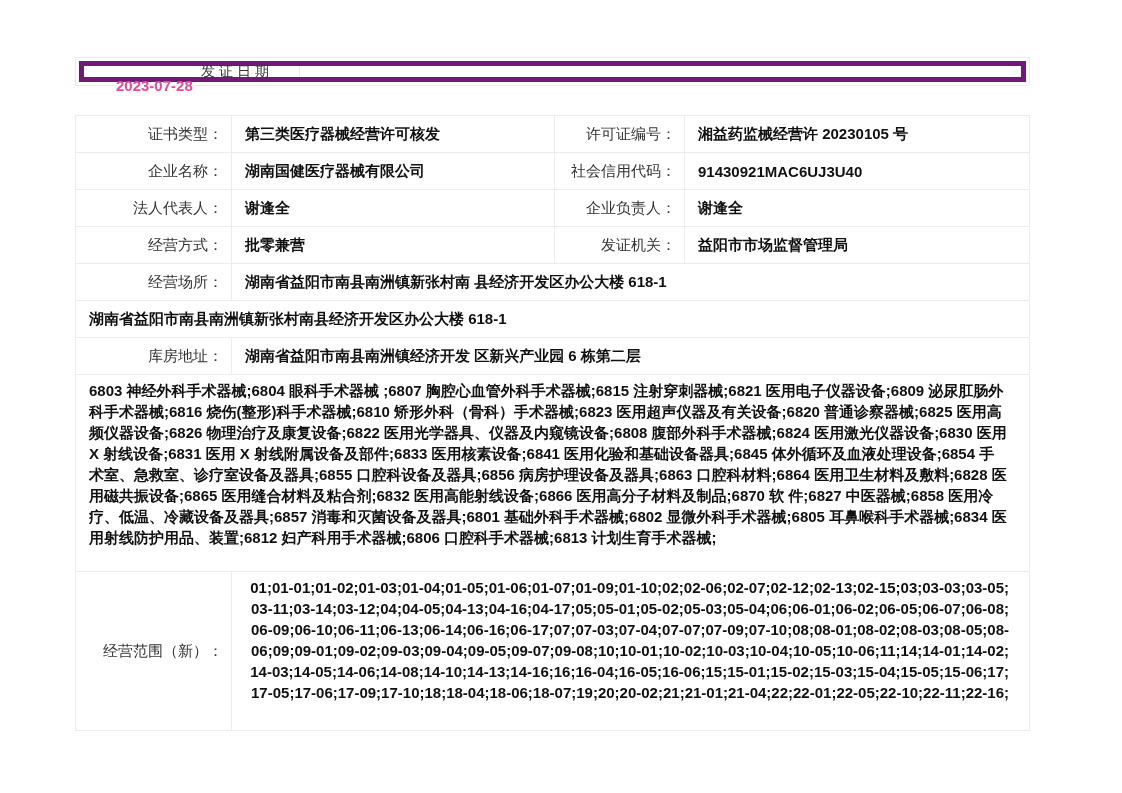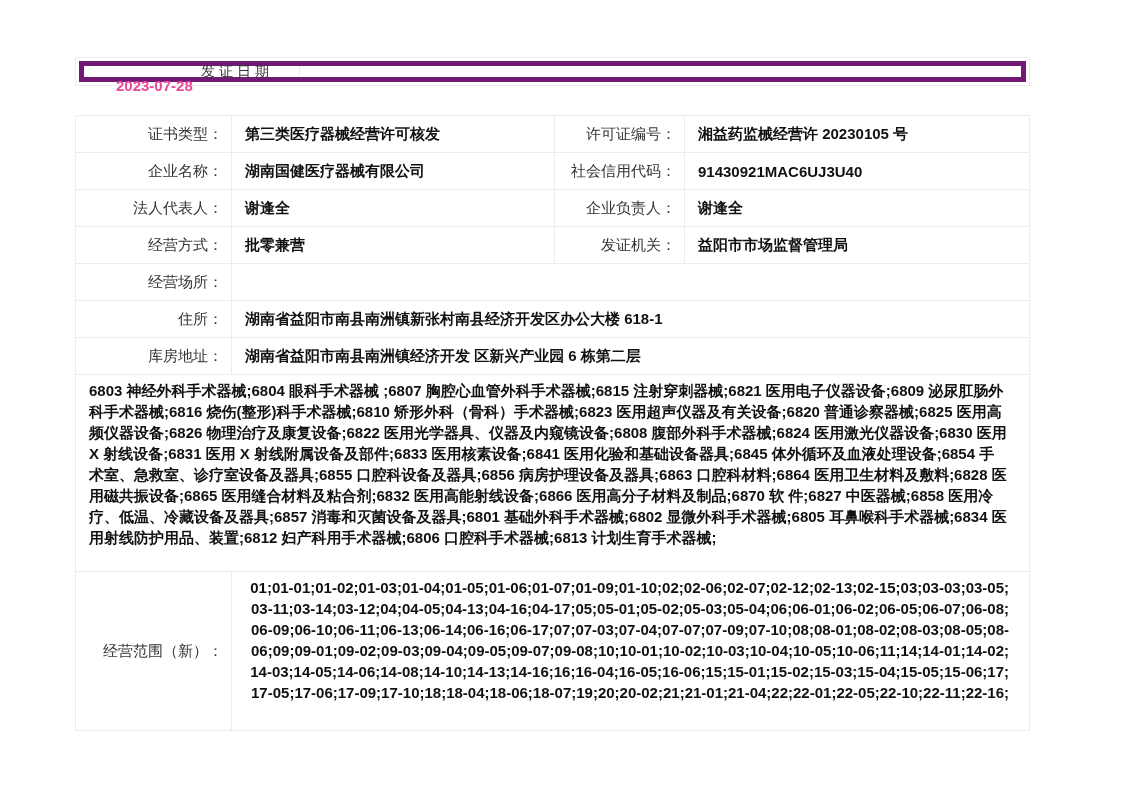--- a/index.html
+++ b/index.html
@@ -102,24 +102,24 @@
 
   <div class="trow">
     <div class="cell lbl">经营方式：</div>
     <div class="cell val val1">批零兼营</div>
     <div class="cell lbl lbl2">发证机关：</div>
     <div class="cell val val2">益阳市市场监督管理局</div>
   </div>
 
   <div class="trow">
     <div class="cell lbl">经营场所：</div>
+    <div class="cell val valwide">湖南省益阳市南县南洲镇新张村南 县经济开发区办公大楼 618-1</div>
   </div>
 
   <div class="trow">
-    <div class="cell lbl">住所：</div>
     <div class="cell val valwide">湖南省益阳市南县南洲镇新张村南县经济开发区办公大楼 618-1</div>
   </div>
 
   <div class="trow">
     <div class="cell lbl">库房地址：</div>
     <div class="cell val valwide">湖南省益阳市南县南洲镇经济开发 区新兴产业园 6 栋第二层</div>
   </div>
 
   <div class="trow tall row-old">
     <div class="cell val valwide">6803 神经外科手术器械;6804 眼科手术器械 ;6807 胸腔心血管外科手术器械;6815 注射穿刺器械;6821 医用电子仪器设备;6809 泌尿肛肠外科手术器械;6816 烧伤(整形)科手术器械;6810 矫形外科（骨科）手术器械;6823 医用超声仪器及有关设备;6820 普通诊察器械;6825 医用高频仪器设备;6826 物理治疗及康复设备;6822 医用光学器具、仪器及内窥镜设备;6808 腹部外科手术器械;6824 医用激光仪器设备;6830 医用 X 射线设备;6831 医用 X 射线附属设备及部件;6833 医用核素设备;6841 医用化验和基础设备器具;6845 体外循环及血液处理设备;6854 手术室、急救室、诊疗室设备及器具;6855 口腔科设备及器具;6856 病房护理设备及器具;6863 口腔科材料;6864 医用卫生材料及敷料;6828 医用磁共振设备;6865 医用缝合材料及粘合剂;6832 医用高能射线设备;6866 医用高分子材料及制品;6870 软 件;6827 中医器械;6858 医用冷疗、低温、冷藏设备及器具;6857 消毒和灭菌设备及器具;6801 基础外科手术器械;6802 显微外科手术器械;6805 耳鼻喉科手术器械;6834 医用射线防护用品、装置;6812 妇产科用手术器械;6806 口腔科手术器械;6813 计划生育手术器械;</div>

